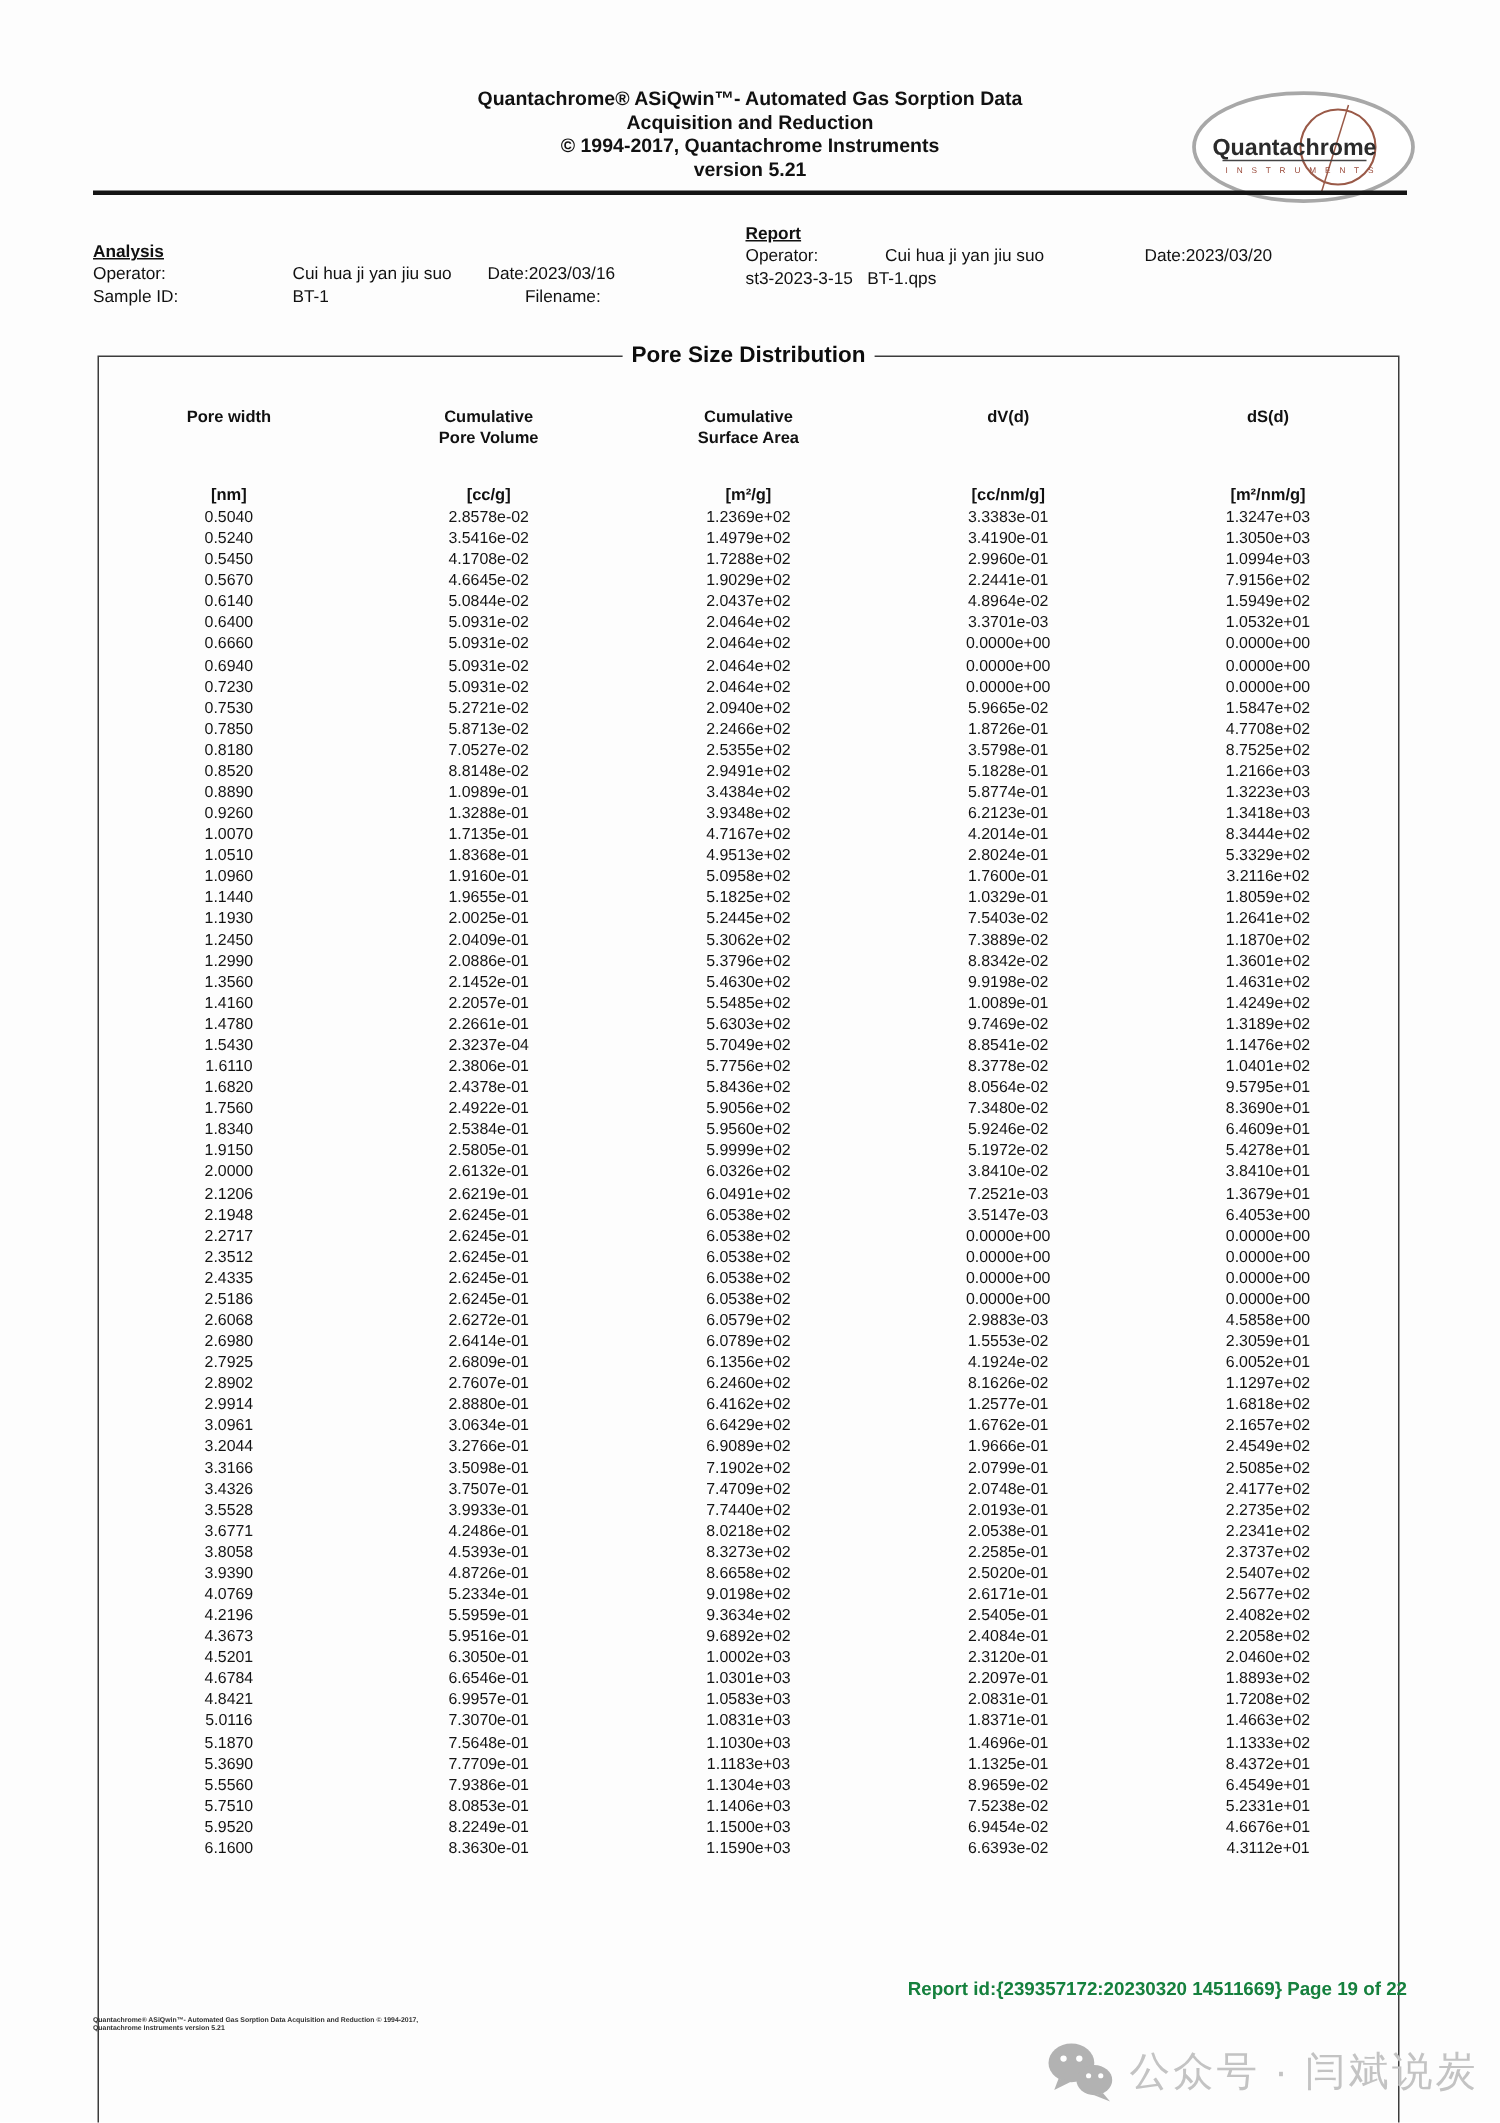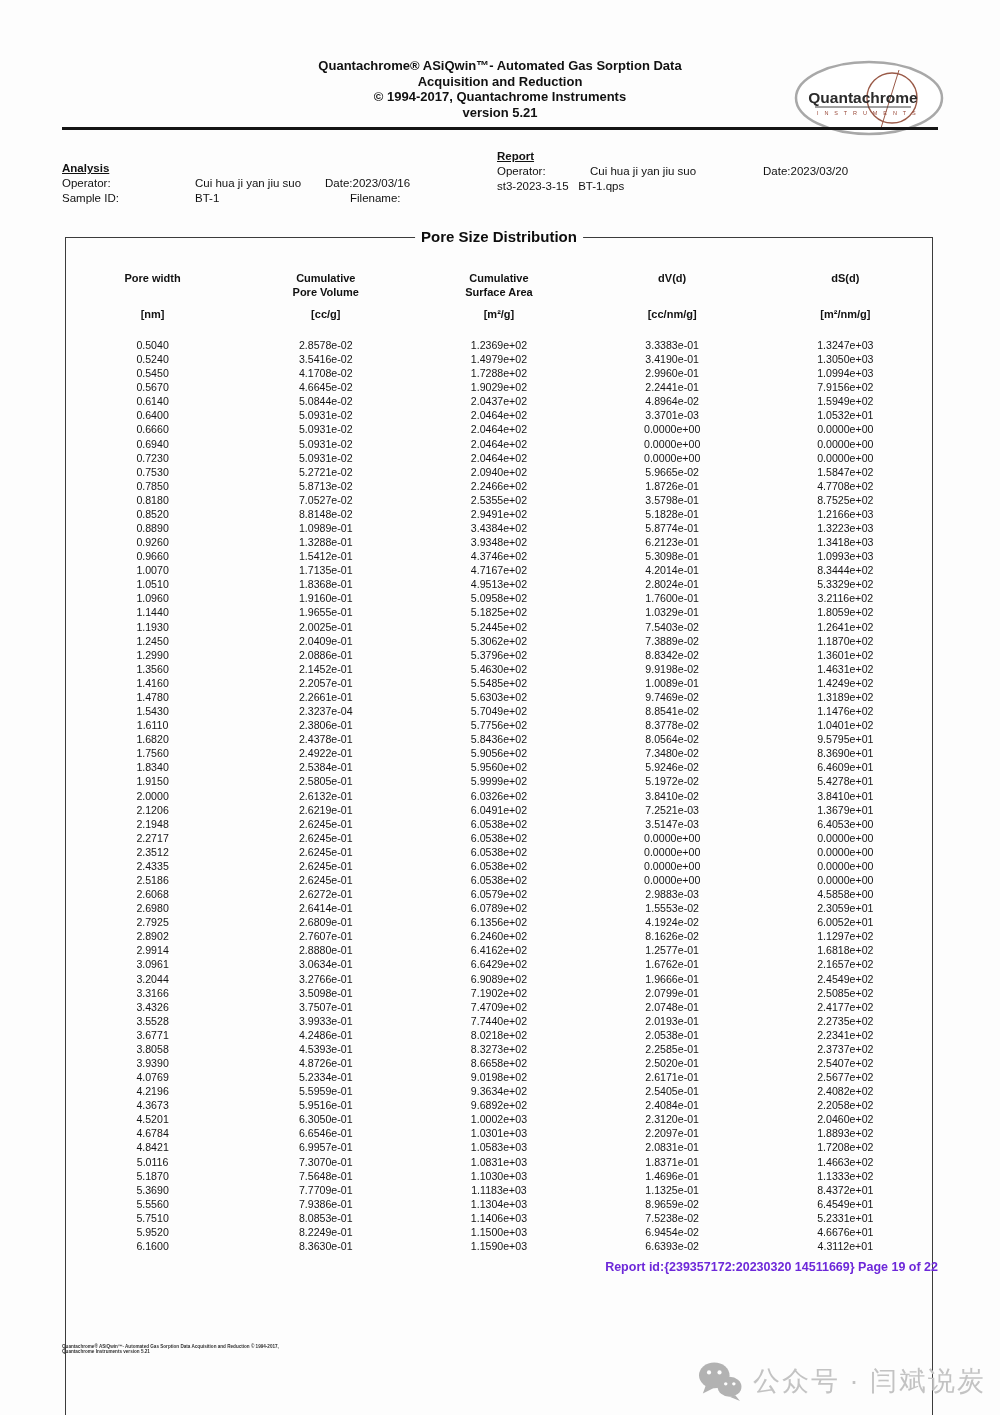--- a/index.html
+++ b/index.html
@@ -42,36 +42,36 @@
     background:#fdfdfd; padding:0 6px;
     font-weight:bold; font-size:15px; white-space:nowrap; color:#0d0d0d;
   }
   .continued {
     position:absolute; bottom:-8px; left:50%; transform:translateX(-50%);
     background:#3b82f6; padding:0 8px;
     font-size:14px; white-space:nowrap; color:#222;
   }
   .theader { position:absolute; top:33px; left:0; width:100%; display:flex; }
   .th { width:20%; text-align:center; font-weight:bold; font-size:11px; line-height:14px; color:#111; }
-  .th .unit { margin-top:8px; }
+  .th .unit { margin-top:24px; }
   .tbody { position:absolute; top:100px; left:0; width:100%; }
   .trow { display:flex; height:14.08px; }
   .tcell {
     width:20%; text-align:center; font-size:10.6px; line-height:14.08px;
     color:#141414; white-space:nowrap;
   }
 
   
   .footer-left {
     position:absolute; left:62px; top:1344px; width:250px;
     font-size:4.6px; font-weight:bold; color:#333; line-height:5px;
   }
   .footer-right {
-    position:absolute; right:62px; top:1260px;
-    font-size:12.5px; font-weight:bold; color:#6d28d9; white-space:nowrap;
+    position:absolute; right:62px; top:1319px;
+    font-size:12.5px; font-weight:bold; color:#15803d; white-space:nowrap;
   }
 
   
   .watermark {
     position:absolute; left:697px; top:1356px; width:320px; height:50px;
     display:flex; align-items:center; gap:10px;
     color:#c3c3c3;
   }
   .watermark .wm-text { font-size:27px; letter-spacing:2px; white-space:nowrap; }
 </style>
@@ -257,27 +257,20 @@
           <div class="tcell">1.3223e+03</div>
         </div>
         <div class="trow">
           <div class="tcell">0.9260</div>
           <div class="tcell">1.3288e-01</div>
           <div class="tcell">3.9348e+02</div>
           <div class="tcell">6.2123e-01</div>
           <div class="tcell">1.3418e+03</div>
         </div>
         <div class="trow">
-          <div class="tcell">0.9660</div>
-          <div class="tcell">1.5412e-01</div>
-          <div class="tcell">4.3746e+02</div>
-          <div class="tcell">5.3098e-01</div>
-          <div class="tcell">1.0993e+03</div>
-        </div>
-        <div class="trow">
           <div class="tcell">1.0070</div>
           <div class="tcell">1.7135e-01</div>
           <div class="tcell">4.7167e+02</div>
           <div class="tcell">4.2014e-01</div>
           <div class="tcell">8.3444e+02</div>
         </div>
         <div class="trow">
           <div class="tcell">1.0510</div>
           <div class="tcell">1.8368e-01</div>
           <div class="tcell">4.9513e+02</div>

